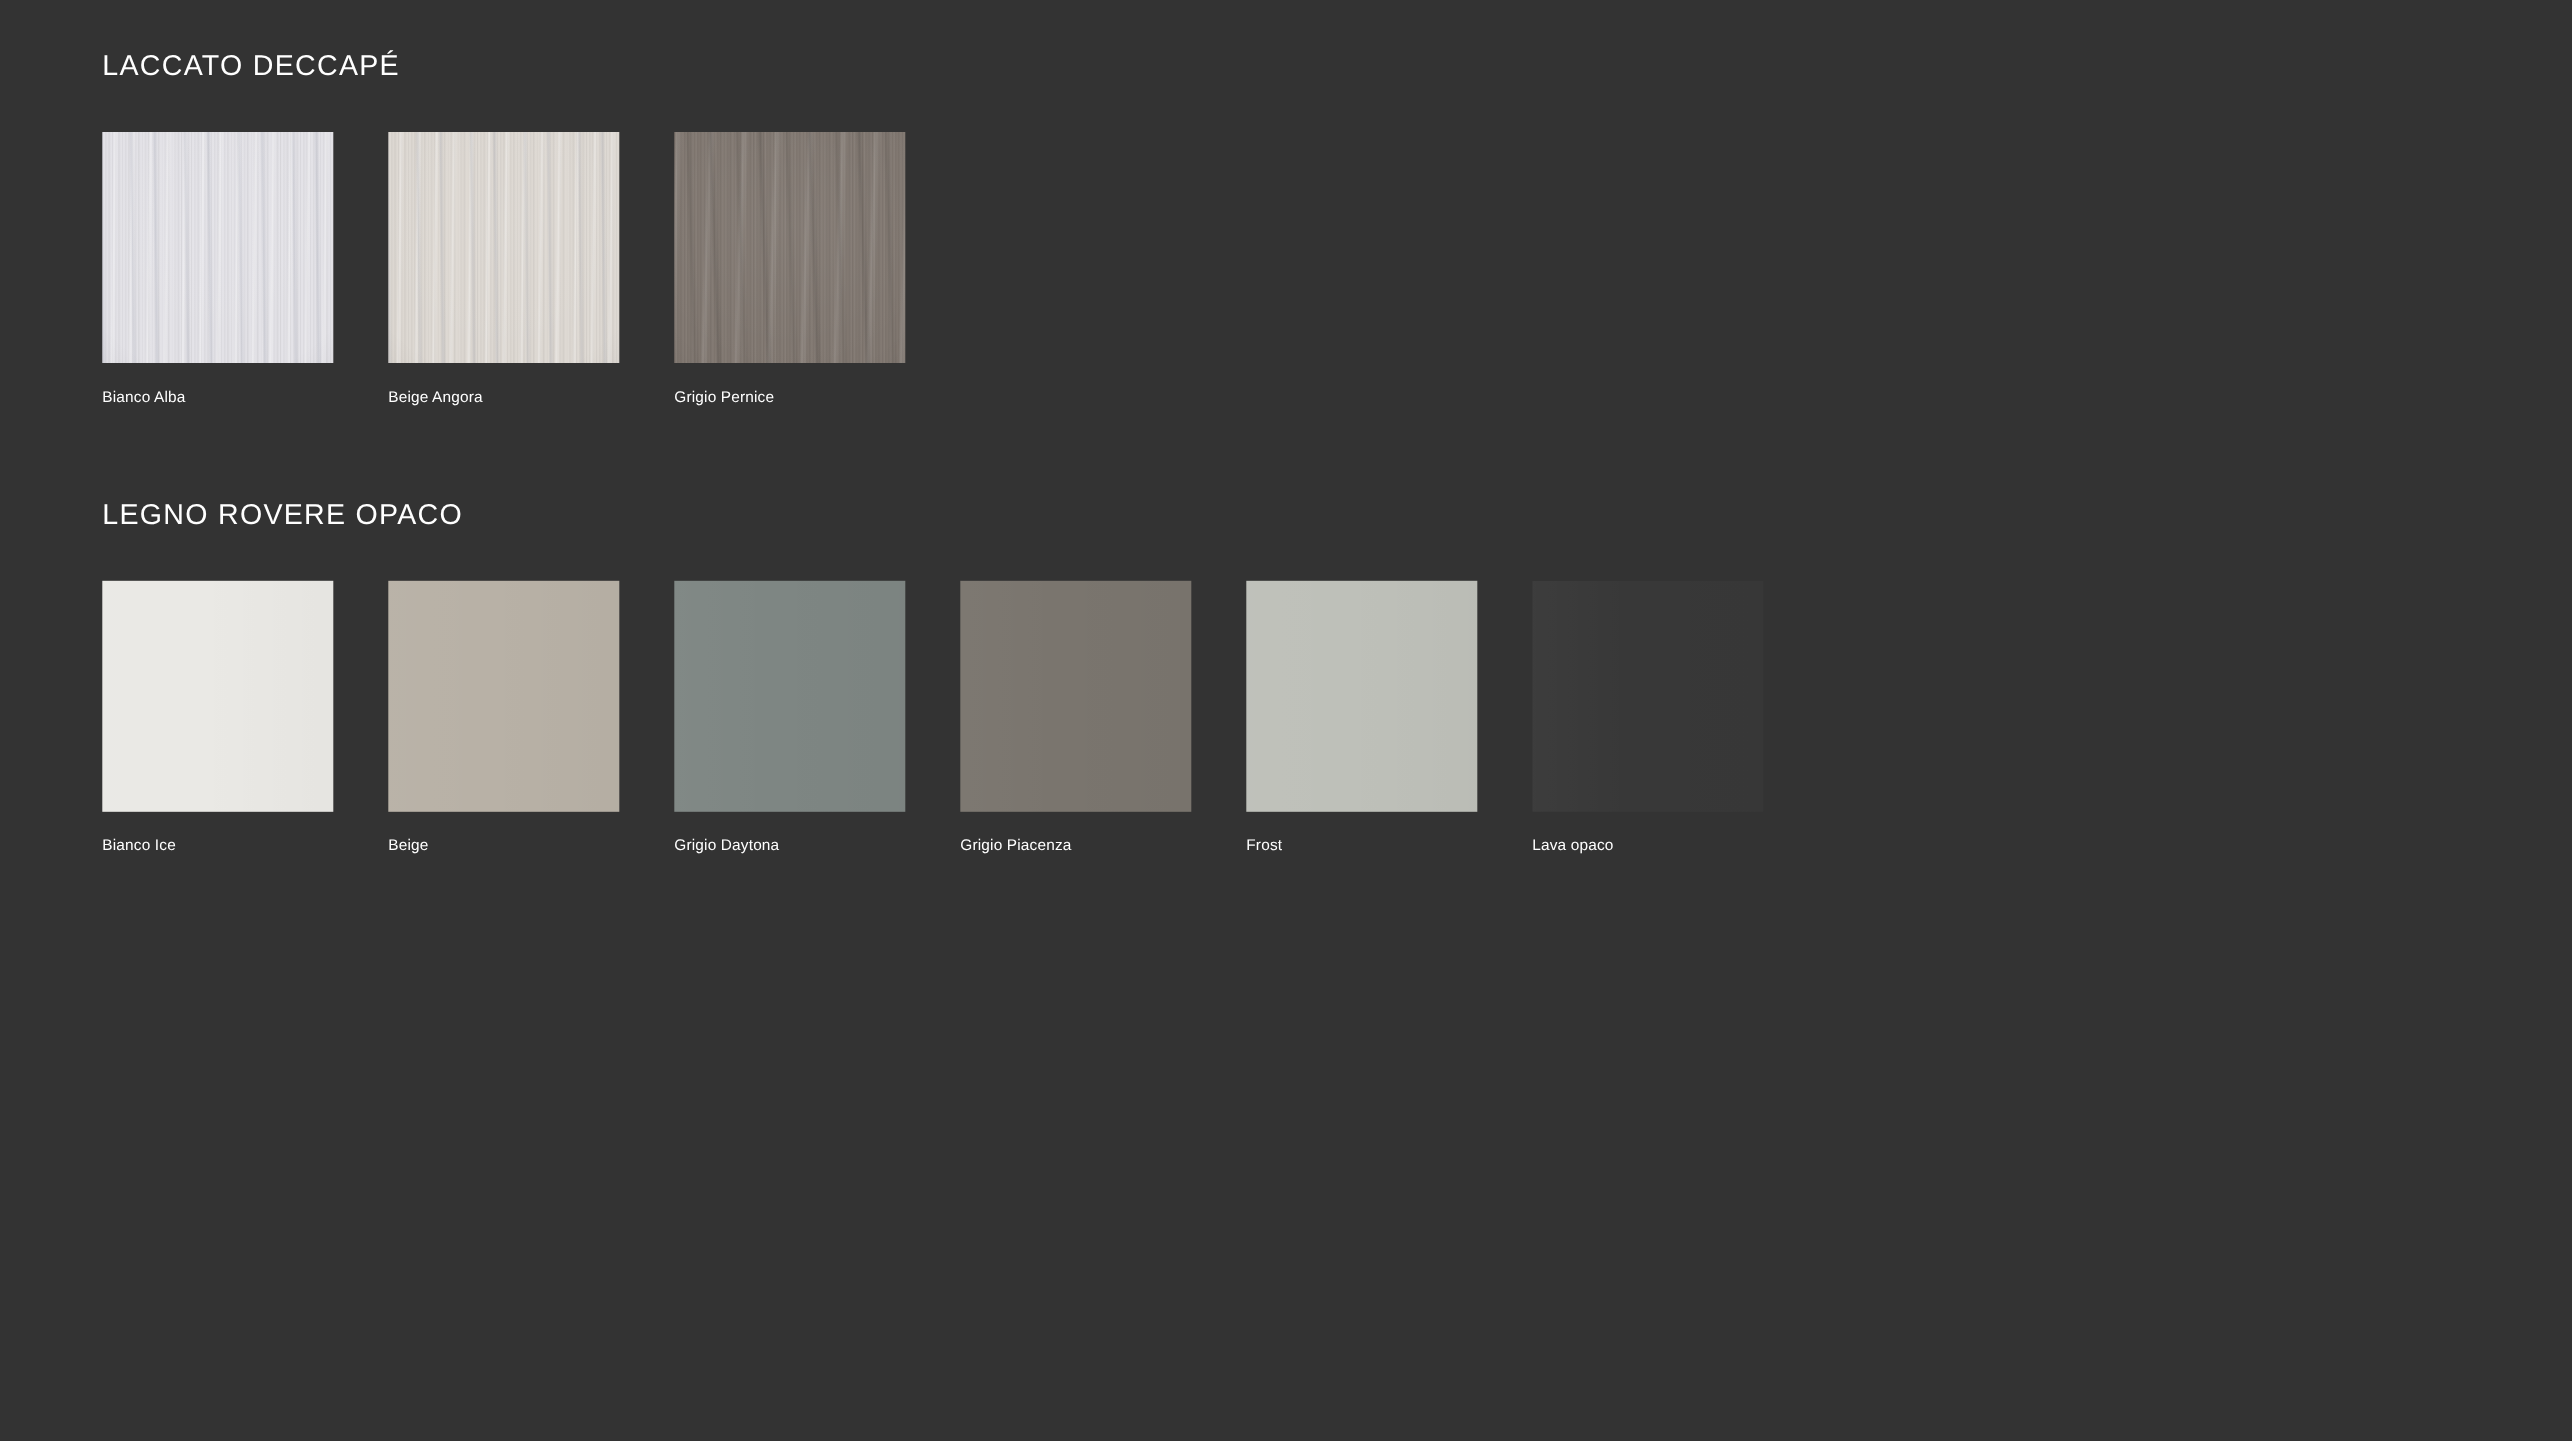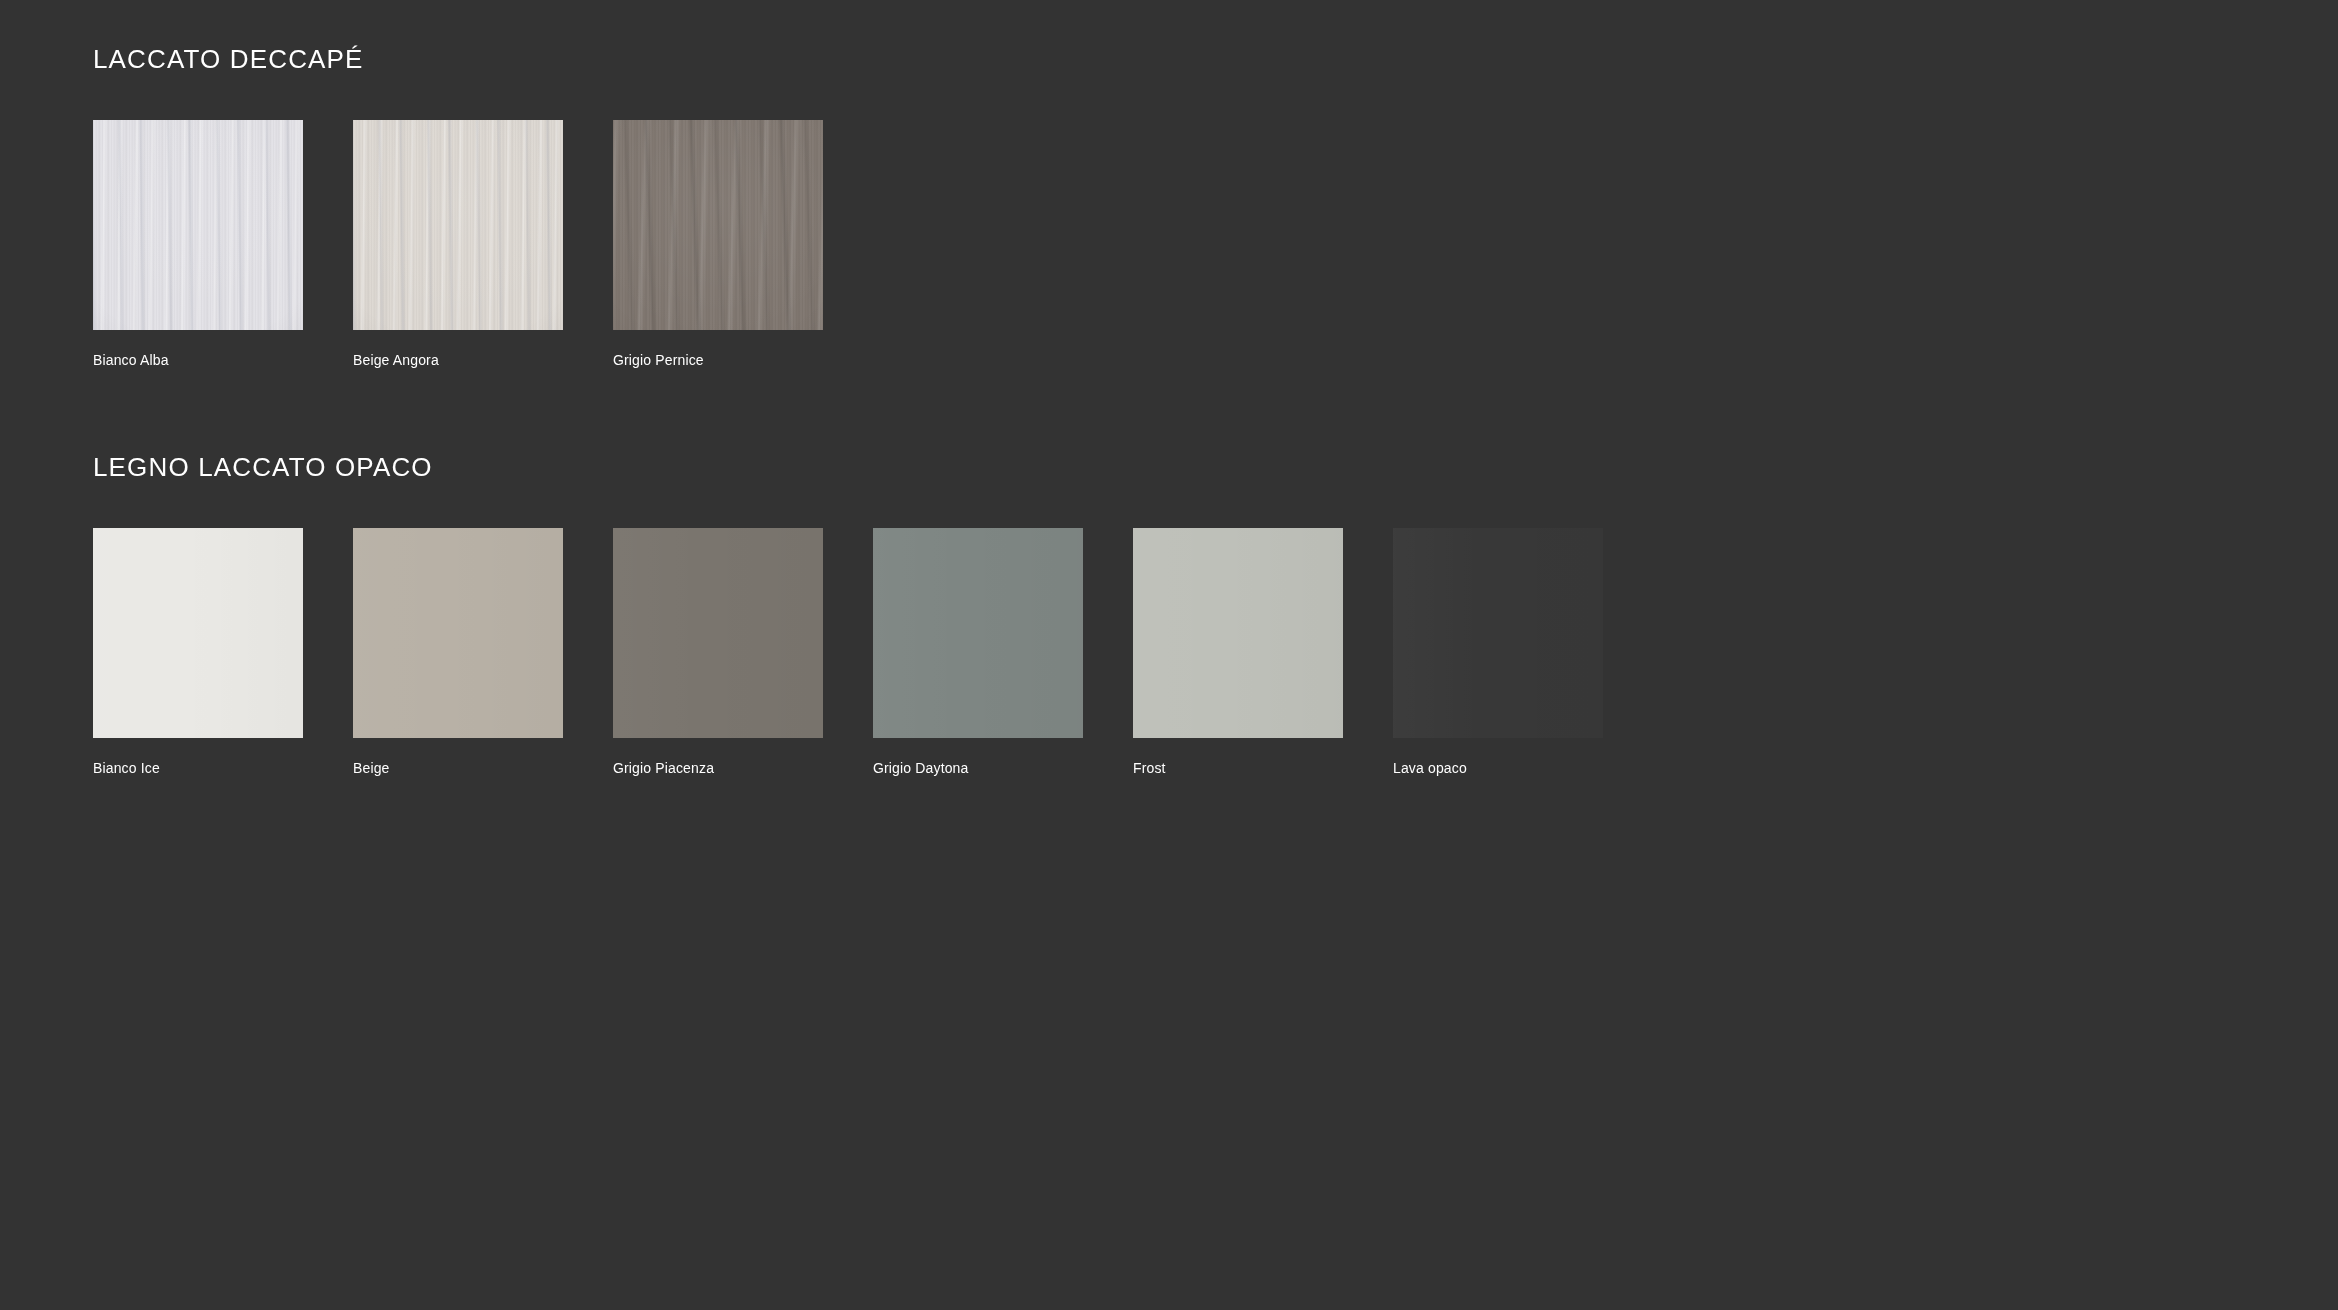--- a/index.html
+++ b/index.html
@@ -225,44 +225,44 @@
         </div>
         <div class="swatch-label">Grigio Pernice</div>
       </div>
 
     </div>
   </section>
 
   <div class="section-gap-1"></div>
 
   <section class="finish-section">
-    <h2 class="section-heading">LEGNO LACCATO OPACO</h2>
+    <h2 class="section-heading">LEGNO ROVERE OPACO</h2>
     <div class="swatch-row">
 
       <div class="swatch-item">
         <div class="swatch-tile matte-flat" style="background-color: rgb(234, 233, 229);"></div>
         <div class="swatch-label">Bianco Ice</div>
       </div>
 
       <div class="swatch-item">
         <div class="swatch-tile matte-flat" style="background-color: rgb(184, 177, 166);"></div>
         <div class="swatch-label">Beige</div>
       </div>
 
       <div class="swatch-item">
+        <div class="swatch-tile matte-flat" style="background-color: rgb(126, 134, 131);"></div>
+        <div class="swatch-label">Grigio Daytona</div>
+      </div>
+
+      <div class="swatch-item">
         <div class="swatch-tile matte-flat" style="background-color: rgb(122, 117, 110);"></div>
         <div class="swatch-label">Grigio Piacenza</div>
       </div>
 
       <div class="swatch-item">
-        <div class="swatch-tile matte-flat" style="background-color: rgb(126, 134, 131);"></div>
-        <div class="swatch-label">Grigio Daytona</div>
-      </div>
-
-      <div class="swatch-item">
         <div class="swatch-tile matte-flat" style="background-color: rgb(190, 192, 185);"></div>
         <div class="swatch-label">Frost</div>
       </div>
 
       <div class="swatch-item">
         <div class="swatch-tile matte-flat" style="background-color: rgb(56, 56, 56);"></div>
         <div class="swatch-label">Lava opaco</div>
       </div>
 
     </div>

